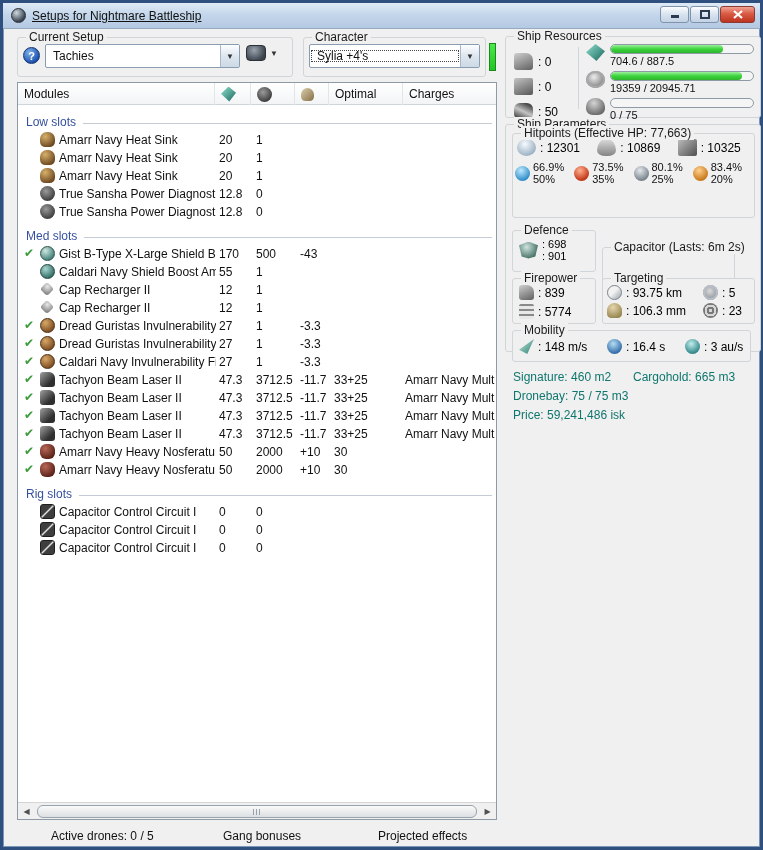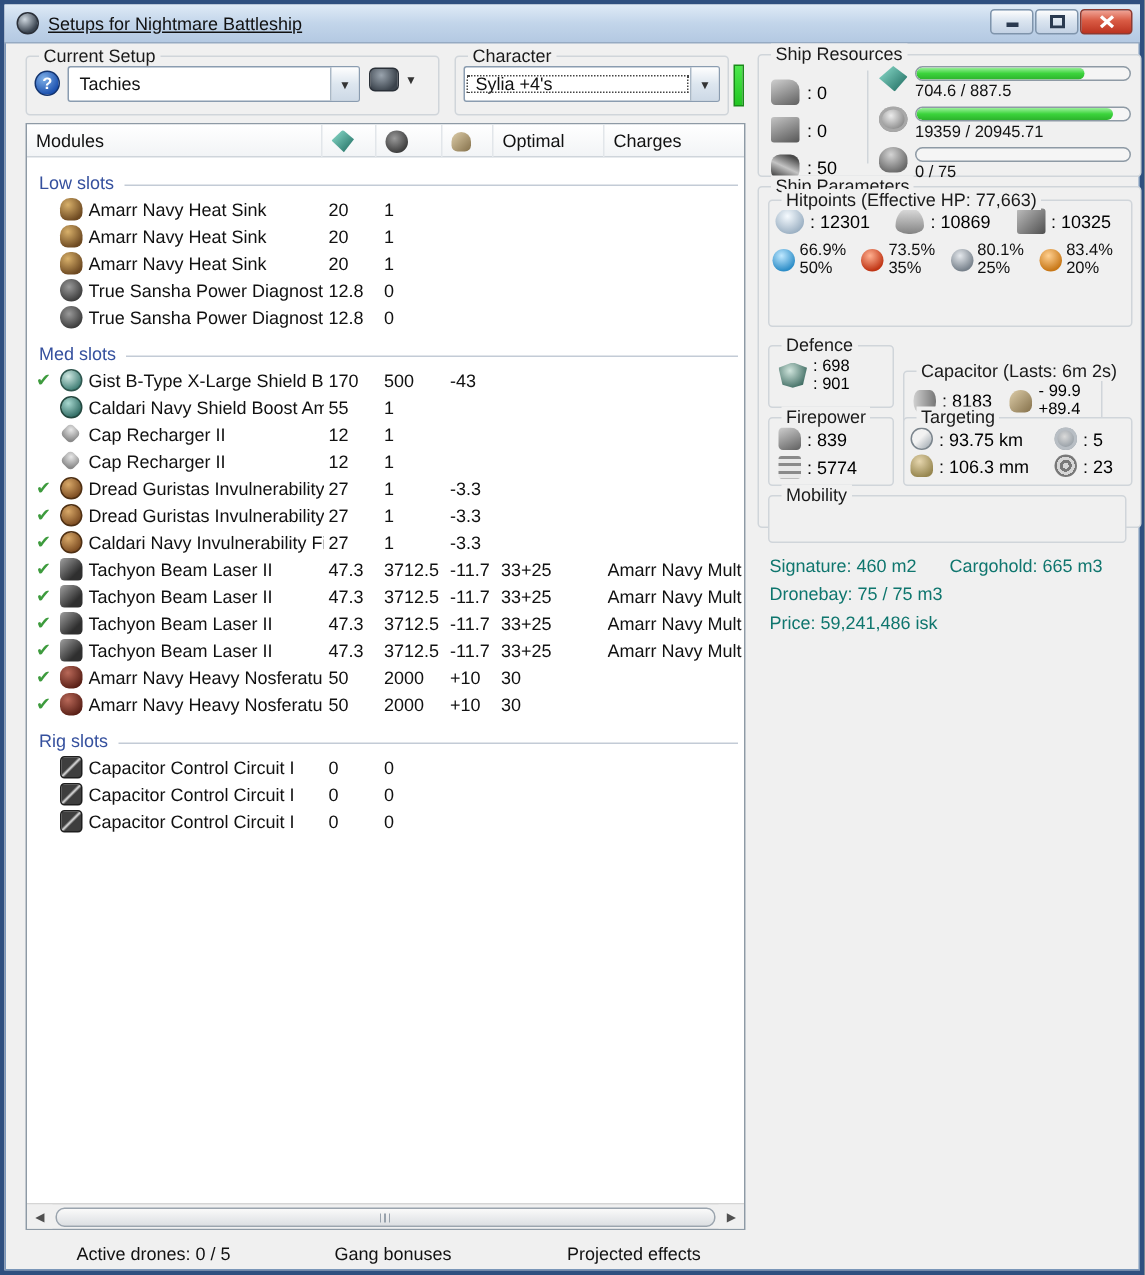--- a/index.html
+++ b/index.html
@@ -556,29 +556,20 @@
             <span class="icn lg i-def-shield"></span>
             <div class="stack">
               <div>: 698</div>
               <div>: 901</div>
             </div>
           </div>
         </div>
 
         <div class="gb" style="left:96px; top:122px; width:133px; height:42px; position:absolute;">
           <span class="gb-label">Capacitor (Lasts: 6m 2s)</span>
-          <div style="display:flex; align-items:center; padding:7px 4px 0 6px; gap:4px;">
-            <span class="icn i-battery"></span>
-            <span style="font-size:12px; white-space:nowrap;">: 8183</span>
-            <span class="icn i-bullet" style="margin-left:8px;"></span>
-            <div class="stack">
-              <div>- 99.9</div>
-              <div>+89.4</div>
-            </div>
-          </div>
         </div>
 
         <div class="gb" style="left:6px; top:153px; width:84px; height:46px; position:absolute;">
           <span class="gb-label">Firepower</span>
           <div class="stat-pair" style="padding:6px 0 0 6px;">
             <span class="icn i-turret-hp"></span>
             <span>: 839</span>
           </div>
           <div class="stat-pair" style="padding:4px 0 0 6px;">
             <span class="icn i-volley"></span>
@@ -605,20 +596,34 @@
             </div>
             <div class="stat-pair">
               <span class="icn i-sensor"></span>
               <span>: 23</span>
             </div>
           </div>
         </div>
 
         <div class="gb" style="left:6px; top:205px; width:239px; height:32px; position:absolute;">
           <span class="gb-label">Mobility</span>
+          <div style="display:flex; padding:8px 0 0 6px;">
+            <div class="stat-pair" style="width:88px;">
+              <span class="icn i-speed"></span>
+              <span>: 148 m/s</span>
+            </div>
+            <div class="stat-pair" style="width:78px;">
+              <span class="icn i-align"></span>
+              <span>: 16.4 s</span>
+            </div>
+            <div class="stat-pair">
+              <span class="icn i-warp"></span>
+              <span>: 3 au/s</span>
+            </div>
+          </div>
         </div>
       </div>
 
       <div class="summary" style="top:341px; width:246px;">
         <div class="line" style="display:flex;">
           <span style="width:120px;">Signature: 460 m2</span>
           <span>Cargohold: 665 m3</span>
         </div>
         <div class="line">Dronebay: 75 / 75 m3</div>
         <div class="line">Price: 59,241,486 isk</div>

